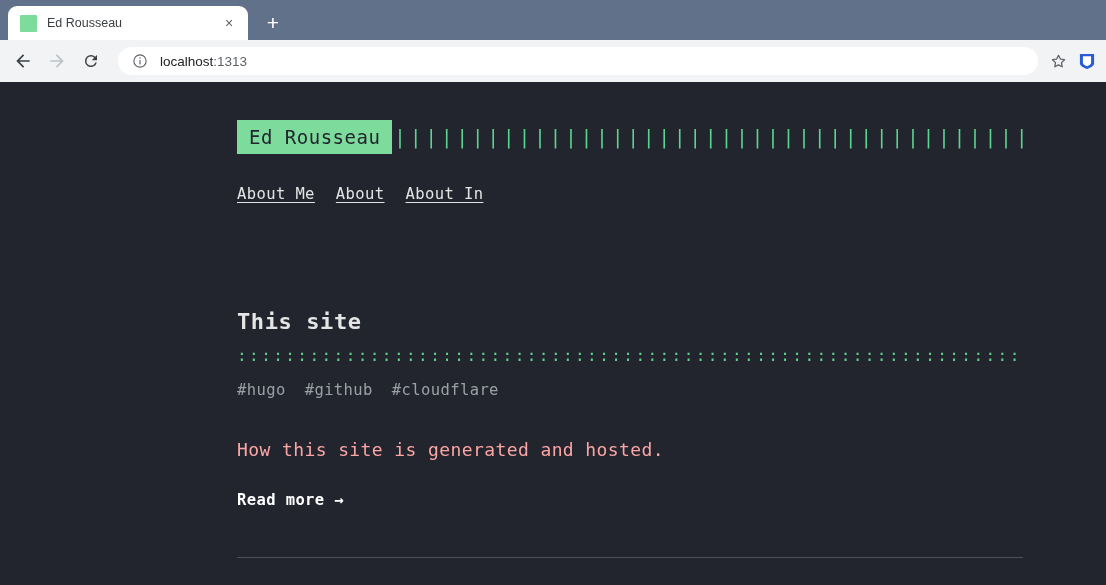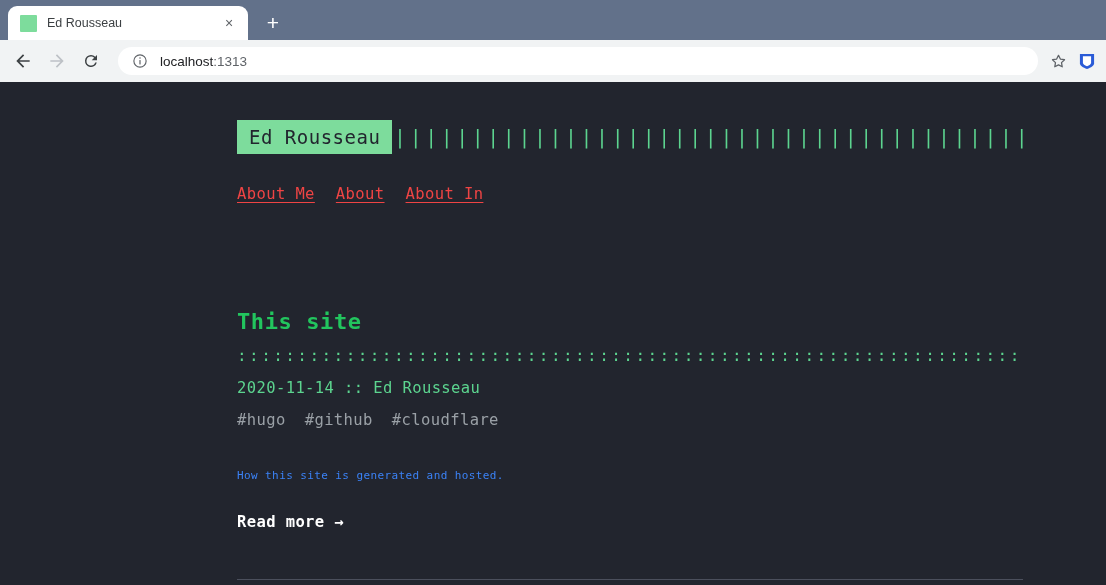--- a/index.html
+++ b/index.html
@@ -198,33 +198,33 @@
     user-select: none;
   }
 
   .nav {
     margin-top: 31px;
     display: flex;
     gap: 0;
   }
 
   .nav a {
-    color: #ef4444;
+    color: #e5e5e5;
     font-size: 15.5px;
     text-decoration: underline;
     text-underline-offset: 3px;
     margin-right: 21px;
     white-space: nowrap;
     letter-spacing: 0.4px;
   }
 
   .post { margin-top: 106px; width: 786px; }
 
   .post-title {
-    color: #22c55e;
+    color: #e5e5e5;
     font-size: 22px;
     font-weight: bold;
     letter-spacing: 0.6px;
   }
 
   .post-rule {
     color: #5cd48f;
     font-size: 16px;
     line-height: 22px;
     letter-spacing: 2.44px;
@@ -245,22 +245,22 @@
 
   .post-tags {
     color: #9aa0a6;
     font-size: 15.5px;
     margin-top: 14px;
     letter-spacing: 0.4px;
   }
   .post-tags span { margin-right: 19px; }
 
   .post-summary {
-    color: #3b82f6;
-    font-size: 11px;
+    color: #fca5a5;
+    font-size: 18px;
     margin-top: 40px;
     letter-spacing: 0.4px;
   }
 
   .read-more {
     display: inline-block;
     color: #ffffff;
     font-size: 15.5px;
     text-decoration: none;
     margin-top: 31px;
@@ -344,21 +344,20 @@
 
       <div class="nav">
         <a href="#">About Me</a>
         <a href="#">About</a>
         <a href="#">About In</a>
       </div>
 
       <div class="post">
         <div class="post-title">This site</div>
         <div class="post-rule">::::::::::::::::::::::::::::::::::::::::::::::::::::::::::::::::::::::::::::::::::::::::::::::::::::::::::::::::::::::::::::::::::::::::::::::::::::::::::::::::::::::::::::::::::::::::::::::::::::::::::::::::::::::::::::::::::::::::::::::::::::::::::::::::::::::::::::::::::::::::::::::::::::::::</div>
-        <div class="post-meta">2020-11-14 :: Ed Rousseau</div>
         <div class="post-tags">
           <span>#hugo</span><span>#github</span><span>#cloudflare</span>
         </div>
         <div class="post-summary">How this site is generated and hosted.</div>
         <a class="read-more" href="#">Read more →</a>
         <div class="post-divider"></div>
       </div>
 
     </div>
   </div>

